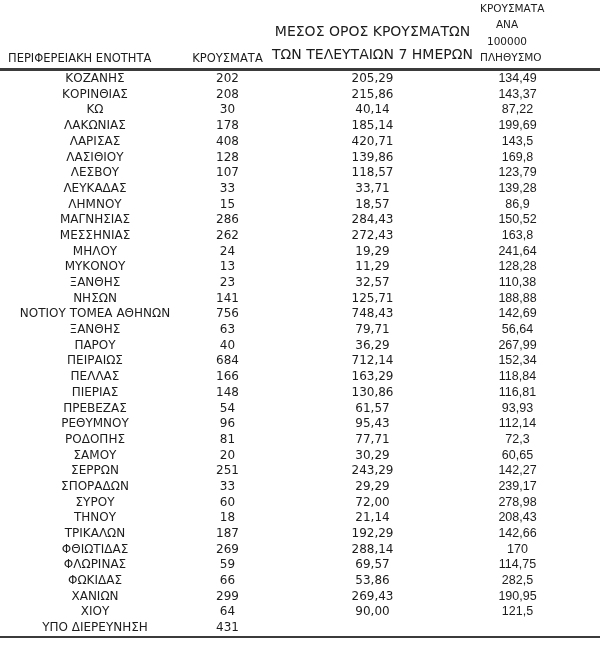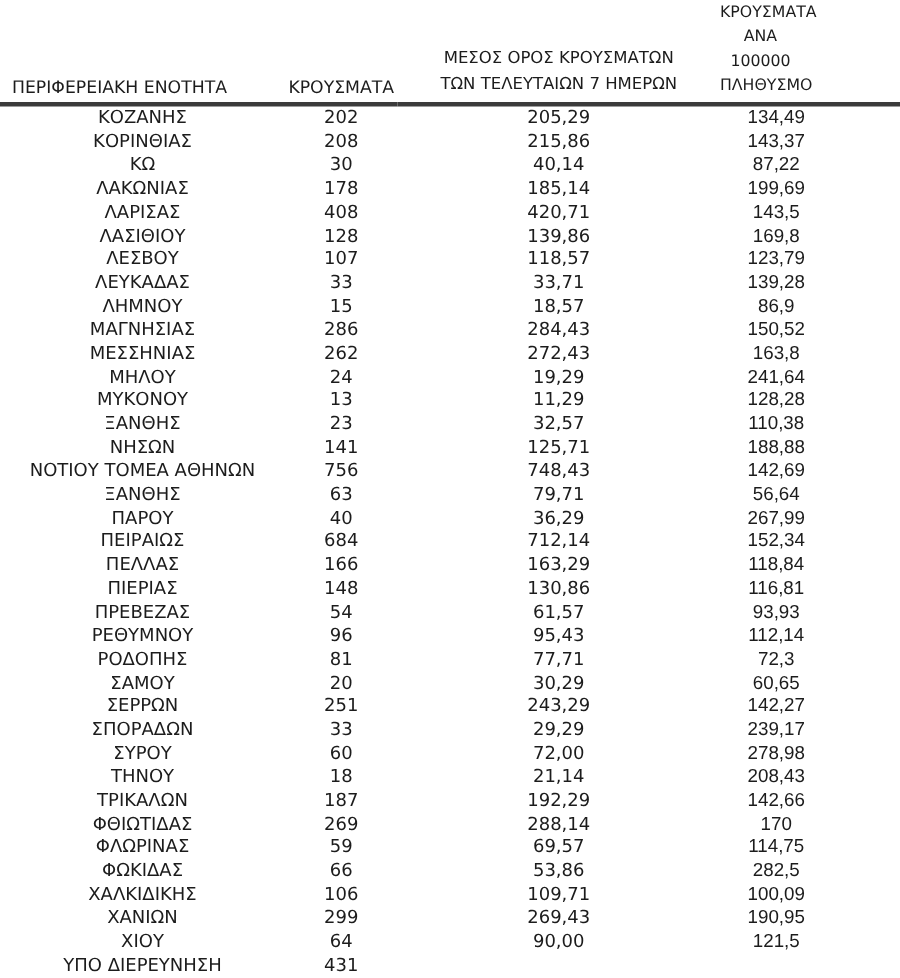--- a/index.html
+++ b/index.html
@@ -18,21 +18,21 @@
   col.c3 { width:215px; }
   col.c4 { width:120px; }
 
   thead th {
     vertical-align:bottom; font-weight:normal;
     border-bottom:3px solid #3b3b3b;
     height:47px; padding:0 0 3px 0;
   }
   th.h-region { text-align:left; padding-left:8px; font-size:11.5px; }
   th.h-cases  { text-align:center; font-size:11.5px; }
-  th.h-avg    { text-align:center; font-size:11px;  line-height:1.6; }
+  th.h-avg    { text-align:center; font-size:14px;  line-height:1.6; }
   th.h-per    { text-align:center; font-size:10.5px; line-height:1.55; padding-right:66px; }
 
   tbody td {
     text-align:center; font-size:12px;
     height:15.68px; line-height:15.68px;
     padding:0; white-space:nowrap; overflow:hidden;
   }
   tbody td:nth-child(4) {
     padding-right:45px;
     font-family:"Liberation Sans", sans-serif;
@@ -256,26 +256,20 @@
         <td>69,57</td>
         <td>114,75</td>
       </tr>
       <tr>
         <td>ΦΩΚΙΔΑΣ</td>
         <td>66</td>
         <td>53,86</td>
         <td>282,5</td>
       </tr>
       <tr>
-        <td>ΧΑΛΚΙΔΙΚΗΣ</td>
-        <td>106</td>
-        <td>109,71</td>
-        <td>100,09</td>
-      </tr>
-      <tr>
         <td>ΧΑΝΙΩΝ</td>
         <td>299</td>
         <td>269,43</td>
         <td>190,95</td>
       </tr>
       <tr>
         <td>ΧΙΟΥ</td>
         <td>64</td>
         <td>90,00</td>
         <td>121,5</td>

